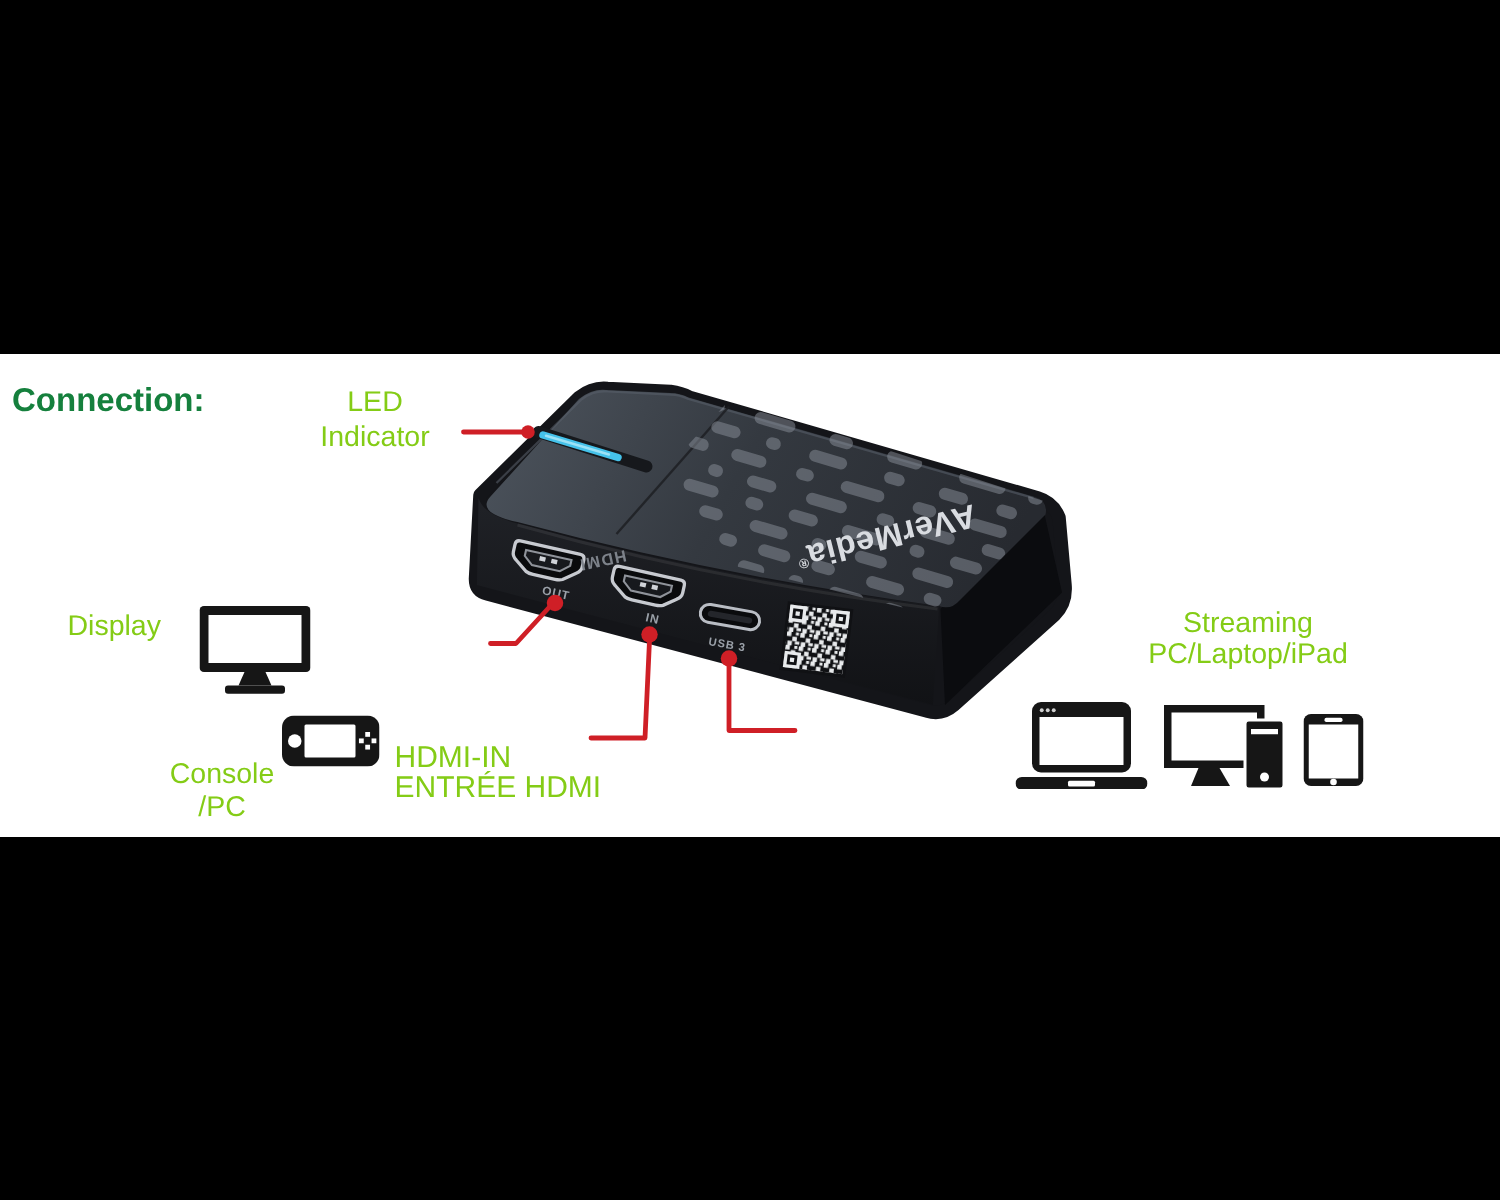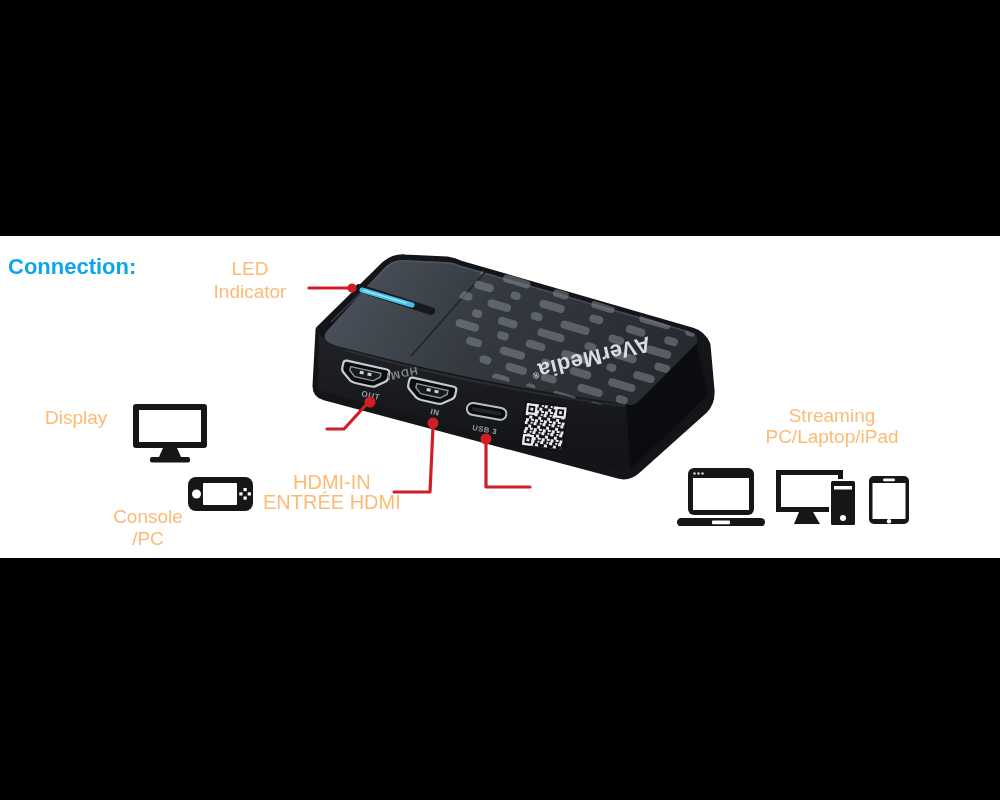--- a/index.html
+++ b/index.html
@@ -1,28 +1,28 @@
 <!DOCTYPE html>
 <html><head>
 <meta charset="utf-8">
 <style>
   html,body{margin:0;padding:0;background:#000;}
   .stage{position:relative;width:1000px;height:800px;background:#000;overflow:hidden;
          font-family:"Liberation Sans",sans-serif;}
   .panel{position:absolute;left:0;top:236px;width:1000px;height:322px;background:#ffffff;}
   .overlay{position:absolute;left:0;top:0;width:1000px;height:800px;}
-  .label{position:absolute;color:#fdba74;font-size:20px;line-height:20px;white-space:nowrap;}
+  .label{position:absolute;color:#84cc16;font-size:20px;line-height:20px;white-space:nowrap;}
   .label .ln{display:block;}
   .centered{text-align:center;}
-  .title{position:absolute;left:8px;top:254px;font-size:22px;font-weight:700;color:#0ea5e9;}
+  .title{position:absolute;left:8px;top:254px;font-size:22px;font-weight:700;color:#15803d;}
   .led-label{left:200px;top:257px;width:100px;font-size:19px;line-height:23px;}
   .display-label{left:45px;top:408px;font-size:19px;}
   .hdmiout-label{left:213px;top:407px;}
   .console-label{left:108px;top:494px;width:80px;font-size:19px;line-height:22px;margin-top:12px;}
-  .hdmiin-label{left:263px;top:472px;text-align:center;}
+  .hdmiin-label{left:263px;top:495px;}
   .usbout-label{left:538px;top:472px;}
   .stream-label{left:737px;top:405px;width:190px;font-size:19px;line-height:21px;}
   .icon{position:absolute;}
 </style>
 </head>
 <body>
 
 <div class="stage">
   <div class="panel"></div>
 

